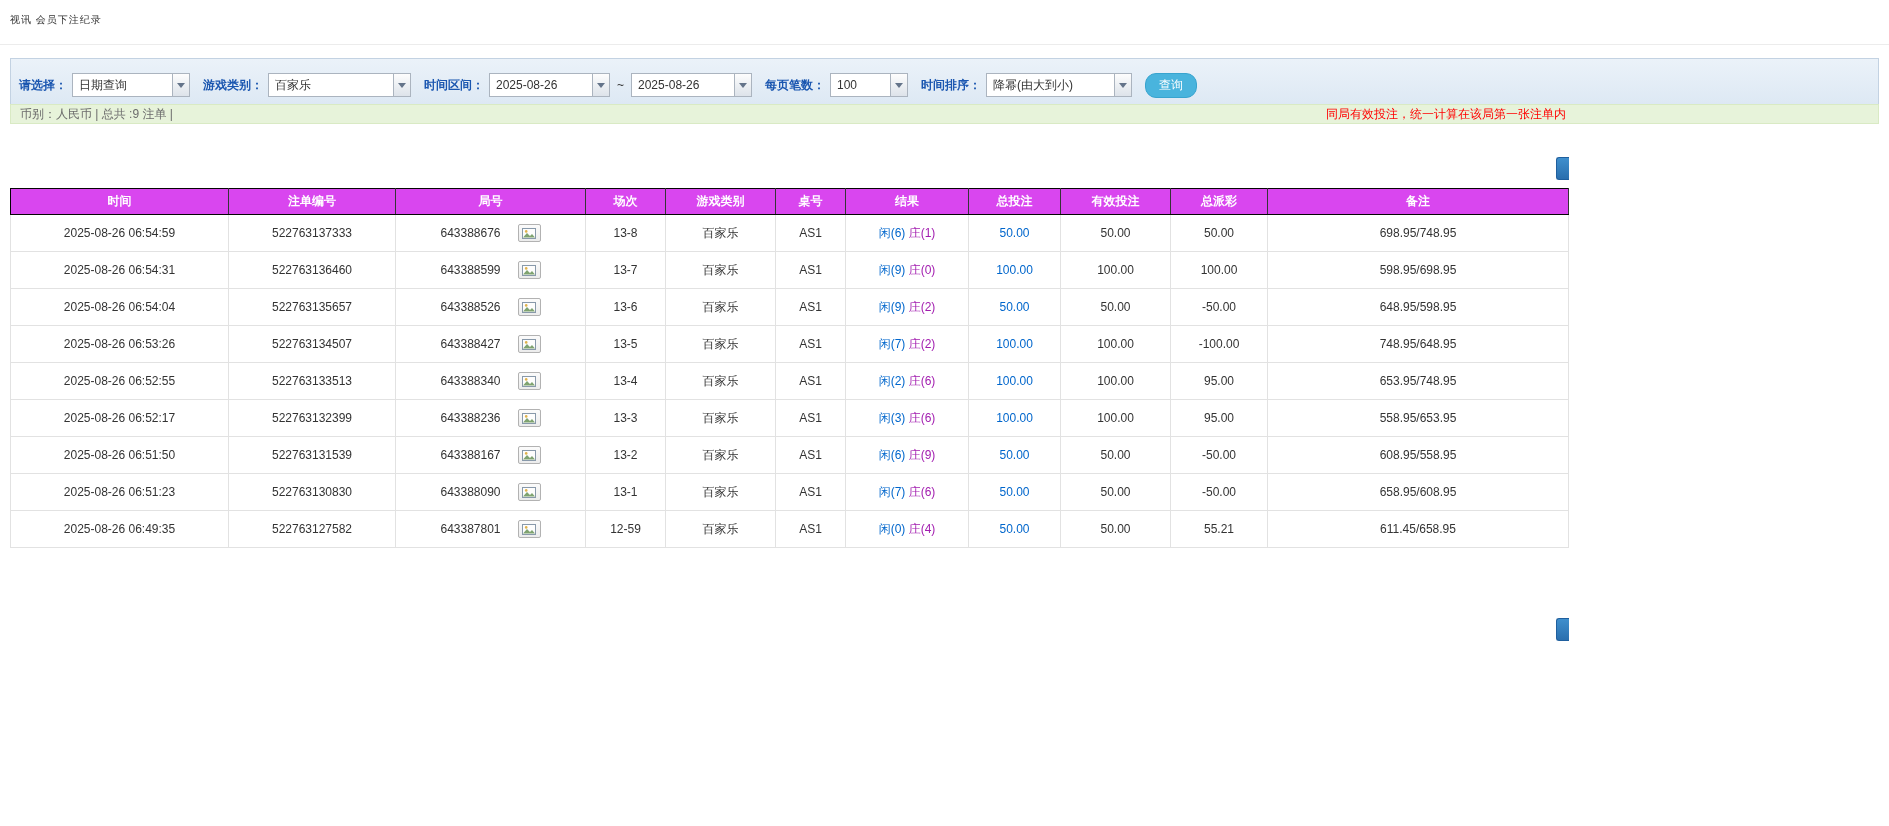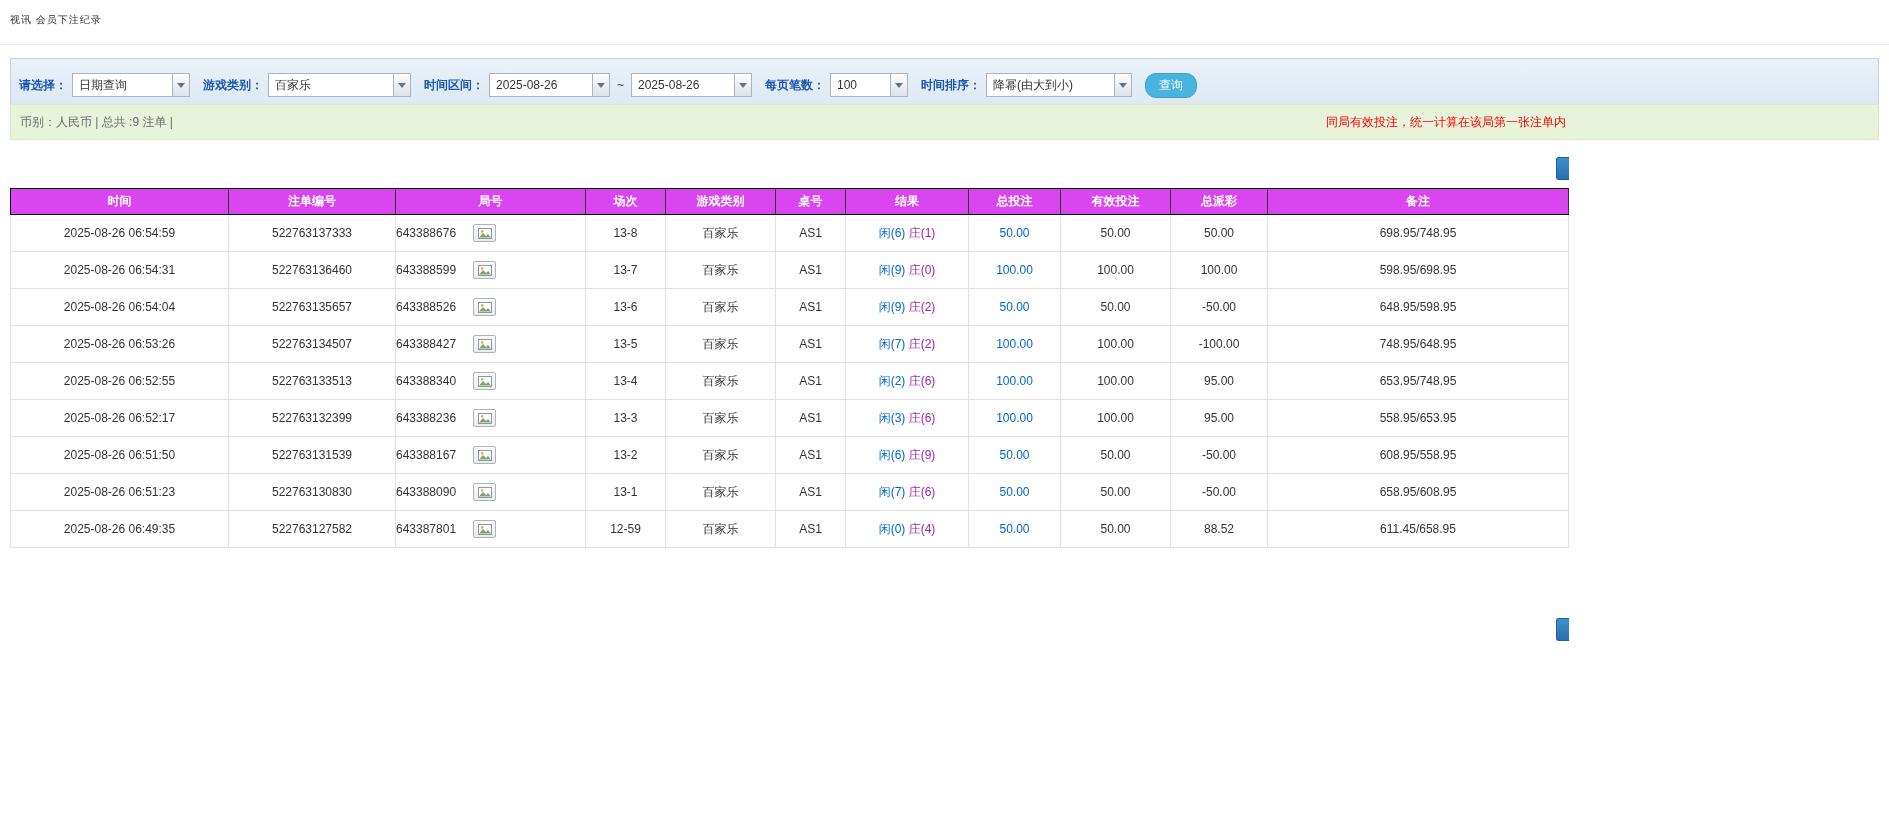--- a/index.html
+++ b/index.html
@@ -31,21 +31,21 @@
   }
   .combo .arrow-btn::after { content:""; border-left:4px solid transparent; border-right:4px solid transparent; border-top:5px solid #64748a; }
   .tilde { font-size:12px; color:#333; padding:0 2px; }
   .search-btn {
     background:#49b4dd; border:1px solid #38a4cf; color:#fff; font-size:12px;
     height:25px; padding:0 13px; border-radius:11px; cursor:pointer; margin-left:8px;
   }
 
   
   .info-bar {
-    position:absolute; top:104px; left:10px; width:1869px; height:36px;
+    position:absolute; top:104px; left:10px; width:1869px; height:20px;
     background:#e7f3da; border:1px solid #d9eac4;
     display:flex; align-items:center; font-size:12px; color:#6b6b6b; padding:4px 9px;
   }
   .info-right { position:absolute; right:312px; color:#ff0000; white-space:nowrap; }
 
   
   .edge-btn {
     position:absolute; left:1556px; width:13px; height:23px;
     background:linear-gradient(#3f8fcd,#2a6fae); border:1px solid #1f5f9e; border-right:none;
     border-radius:3px 0 0 3px; cursor:pointer;
@@ -65,21 +65,21 @@
   .bet-table td {
     background:#fff; height:37px; border:1px solid #e2e2e2;
     text-align:center; color:#333; overflow:hidden; white-space:nowrap;
   }
   .bet-table tr.sum-row td {
     background:#a2a2a2; color:#fff; height:27px; font-weight:bold; border:1px solid #919191;
   }
   .blue { color:#0066cc; }
   .red  { color:#a21caf; }
   .link { color:#0066cc; cursor:pointer; }
-  .round-cell { display:flex; align-items:center; gap:17px; }
+  .round-cell { display:flex; align-items:center; justify-content:center; gap:17px; }
   .icon-btn {
     width:23px; height:18px; border:1px solid #b2b2b2; background:linear-gradient(#fbfbfb,#ececec);
     border-radius:2px; display:inline-flex; align-items:center; justify-content:center; cursor:pointer;
   }
 </style>
 </head>
 <body>
 
 <div class="page-title">视讯 会员下注纪录</div>
 <div class="title-rule"></div>
@@ -412,19 +412,19 @@
     <td>百家乐</td>
     <td>AS1</td>
     <td>
       <span class="blue">闲(0)</span>
       <span class="red">庄(4)</span>
     </td>
     <td>
       <span class="link">50.00</span>
     </td>
     <td>50.00</td>
-    <td>88.52</td>
+    <td>55.21</td>
     <td>611.45/658.95</td>
   </tr>
     </tbody>
   <tfoot>
   </tfoot>
 </table>
 
 </body></html>

